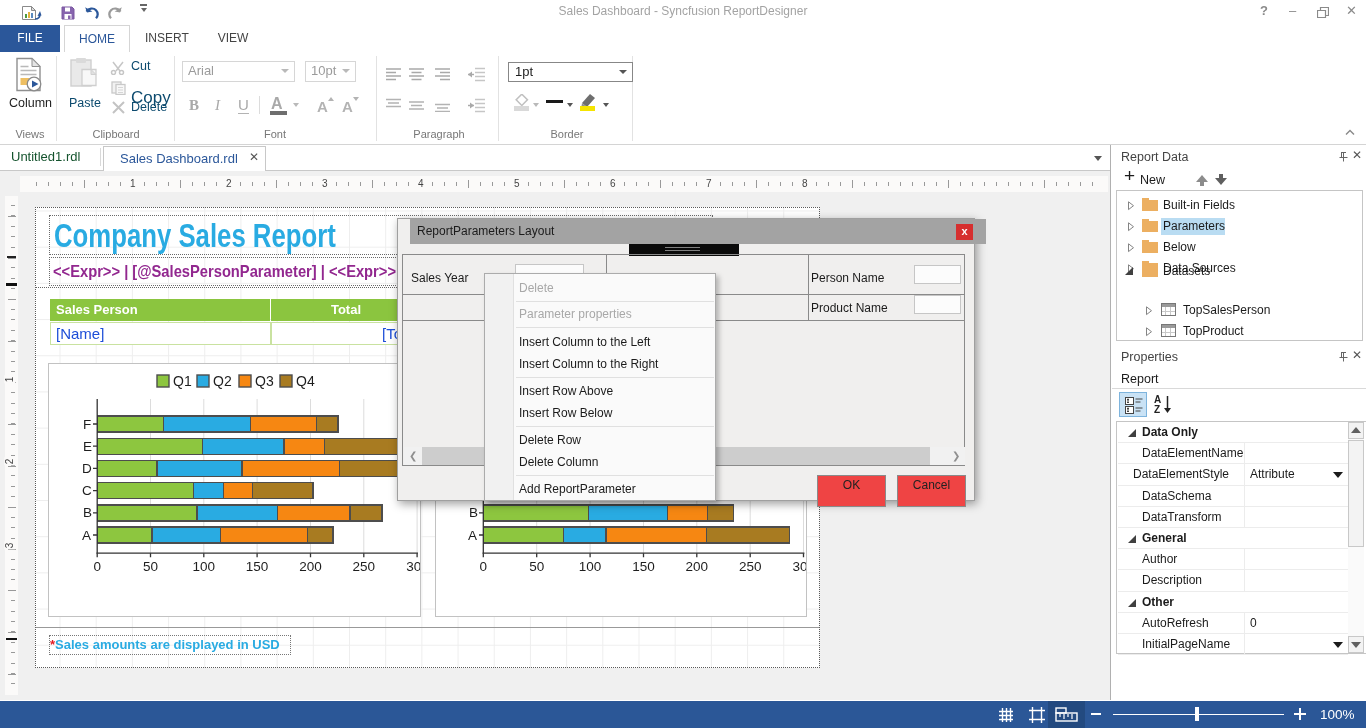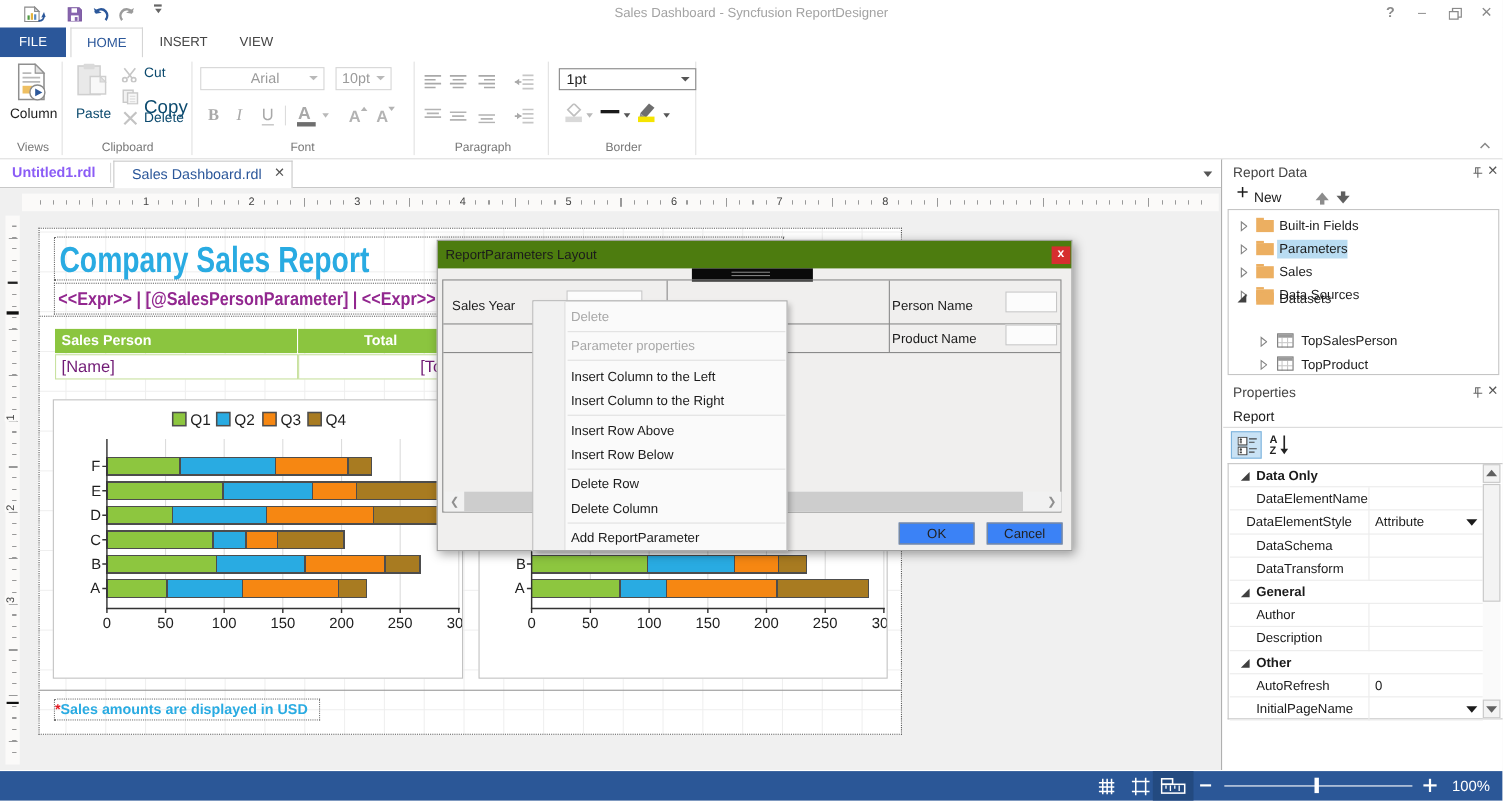--- a/index.html
+++ b/index.html
@@ -43,35 +43,35 @@
 .dotted{border:1px dotted #6a6a6a;}
 #rpt-title{left:13px;top:7px;width:664px;height:40px;}
 #rpt-title span{position:absolute;display:inline-block;left:4px;top:1px;font-size:33px;font-weight:bold;color:#29abe2;transform:scaleX(0.78);transform-origin:0 0;white-space:pre;}
 #rpt-expr{left:13px;top:49px;width:639px;height:29px;}
 #rpt-expr span{position:absolute;display:inline-block;left:3px;top:4px;font-size:17px;font-weight:bold;color:#92278f;transform:scaleX(0.865);transform-origin:0 0;white-space:pre;}
 #hdrline{left:0px;top:79px;width:783px;height:1px;border-top:1px dotted #666;}
 #ftrline{left:0px;top:419px;width:783px;height:1px;border-top:1px solid #999;}
 
 #tbl{left:14px;top:91px;width:531px;height:47px;}
 .thcell{top:0;height:22px;background:#8bc53f;color:#fff;font-weight:bold;font-size:13px;line-height:22px;}
-.tdcell{top:23px;height:23px;background:#fff;border:1px solid #c9e2a0;font-size:15px;line-height:21px;color:#701a75;}
+.tdcell{top:23px;height:23px;background:#fff;border:1px solid #c9e2a0;font-size:15px;line-height:21px;color:#1d4ed8;}
 
 #note{left:13px;top:427px;width:242px;height:20px;border:1px dotted #777;font-size:13px;font-weight:bold;line-height:18px;}
 
 .chartbox{background:#fff;border:1px solid #c2c2c2;}
 
 #dialog{left:397px;top:218px;width:578px;height:283px;background:#f0efee;border:1px solid #9f9f9f;box-shadow:2px 3px 9px rgba(0,0,0,0.38);z-index:10;}
-#dlgtitle{left:0;top:0;width:576px;height:25px;background:#4d7c0f;}
+#dlgtitle{left:12px;top:0;width:576px;height:25px;background:#a3a3a3;}
 #dlgclose{left:558px;top:5px;width:17px;height:16px;background:#d62f2f;color:#fff;text-align:center;line-height:15px;font-size:11px;font-weight:bold;}
 #blackbar{left:231px;top:25px;width:110px;height:12px;background:#0a0a0a;}
 #dlgtable{left:4px;top:35px;width:563px;height:212px;border:1px solid #8a8a8a;}
 .dtline{background:#8a8a8a;}
 .dtxt{font-size:12px;color:#1b1b1b;}
 .tbox{background:#fcfcfc;border:1px solid #c6c6c6;}
-.dbtn{top:256px;width:69px;height:20px;background:#3b82f6;border:1px solid #8a8a8a;text-align:center;line-height:18px;font-size:12px;z-index:12;}
+.dbtn{top:256px;width:69px;height:32px;background:#ef4444;border:1px solid #8a8a8a;text-align:center;line-height:18px;font-size:12px;z-index:12;}
 
 #dsb{left:1px;top:192px;width:561px;height:18px;background:#f1f1f1;}
 #dsbthumb{left:18px;top:0px;width:508px;height:18px;background:#cdcdcd;}
 .sbarrow{top:3px;font-size:10px;color:#8f8f8f;}
 
 #menu{left:484px;top:273px;width:232px;height:228px;background:#fafafa;border:1px solid #ababab;box-shadow:3px 3px 5px rgba(0,0,0,0.25);z-index:20;}
 #menugutter{left:0;top:0;width:29px;height:226px;background:#f1f1f1;border-right:1px solid #e0e0e0;}
 .mi{left:34px;height:22px;font-size:12px;color:#1b1b1b;line-height:22px;}
 .mi.dis{color:#a8a8a8;}
 .msep{left:31px;width:198px;height:1px;background:#e0e0e0;}
@@ -158,21 +158,21 @@
   <div class="a glabel" style="left:8px;width:44px;">Views</div>
   <div class="a glabel" style="left:70px;width:92px;">Clipboard</div>
   <div class="a glabel" style="left:240px;width:70px;">Font</div>
   <div class="a glabel" style="left:404px;width:70px;">Paragraph</div>
   <div class="a glabel" style="left:532px;width:70px;">Border</div>
   <div class="a" style="left:9px;top:44px;font-size:12.5px;color:#1e1e1e;">Column</div>
   <div class="a gray" style="left:69px;top:44px;font-size:12.5px;">Paste</div>
   <div class="a gray" style="left:131px;top:7px;font-size:12.5px;">Cut</div>
   <div class="a gray" style="left:131px;top:36px;font-size:17px;">Copy</div>
   <div class="a gray" style="left:131px;top:48px;font-size:12.5px;">Delete</div>
-  <div class="a combo" style="left:182px;top:9px;width:113px;text-align:center;"><span style="margin-left:5px;line-height:18px;">Arial</span><span class="cArr"></span></div>
+  <div class="a combo" style="left:182px;top:9px;width:113px;"><span style="margin-left:5px;line-height:18px;">Arial</span><span class="cArr"></span></div>
   <div class="a combo" style="left:305px;top:9px;width:51px;"><span style="margin-left:5px;line-height:18px;">10pt</span><span class="cArr"></span></div>
   <div class="a combo" style="left:508px;top:10px;width:125px;height:20px;border-color:#878787;color:#1e1e1e;"><span style="margin-left:6px;line-height:18px;">1pt</span><span class="cArr" style="border-top-color:#555"></span></div>
 
   <svg class="a" style="left:16px;top:5px;" width="26" height="35">
     <path d="M1 1.5h15l8 8v24H1z" fill="#fff" stroke="#8f8f8f" stroke-width="1.4"></path>
     <path d="M16 1.5l8 8h-8z" fill="#e4e4e4" stroke="#8f8f8f"></path>
     <path d="M4.5 9.5h8M4.5 13.5h16M4.5 17.5h16" stroke="#b9b9b9" stroke-width="1.6"></path>
     <rect x="4.5" y="21" width="9" height="7" fill="#eebf62"></rect>
     <circle cx="18" cy="27" r="6.8" fill="#fff" stroke="#8a8a8a" stroke-width="1.3"></circle>
     <path d="M16 23.5l6.5 3.5-6.5 3.5z" fill="#2b579a"></path>
@@ -253,21 +253,21 @@
     <rect x="1" y="14" width="15" height="5" fill="#f5e400"></rect>
   </svg>
   <div class="a" style="left:603px;top:51px;width:0;height:0;border-left:3.5px solid transparent;border-right:3.5px solid transparent;border-top:4px solid #555;"></div>
 
   <svg class="a" style="left:1344px;top:76px;" width="12" height="8">
         <path d="M2 6.5l4-4 4 4" fill="none" stroke="#888" stroke-width="1.4"></path>
       </svg>
 </div>
 
 <div class="a" id="docwell">
-  <div class="a" style="left:11px;top:4px;font-size:13px;color:#8b5cf6;font-weight:bold;">Untitled1.rdl</div>
+  <div class="a" style="left:11px;top:4px;font-size:13px;color:#14532d;">Untitled1.rdl</div>
   <div class="a" style="left:100px;top:3px;width:1px;height:18px;background:#d9d9d9;"></div>
 </div>
 <div class="a" id="dwline"></div>
 <div class="a" id="activetab">
   <div class="a" style="left:16px;top:4px;font-size:13px;color:#2b579a;">Sales Dashboard.rdl</div>
   <div class="a" style="left:145px;top:3px;font-size:12px;color:#555;">✕</div>
 </div>
 <div class="a" style="left:1094px;top:156px;width:0;height:0;border-left:4px solid transparent;border-right:4px solid transparent;border-top:5px solid #555;"></div>
 
 <div class="a" id="surface"></div>
@@ -507,21 +507,21 @@
           </svg>
           <span class="folder"></span>
           <span style="position:absolute;left:44px;top:2px;width:64px;height:17px;background:#b9dcf2;"></span>
           <span style="position:absolute;left:46px;">Parameters</span>
         </div>
     <div class="a trow" style="top:46px;">
           <svg class="exp" width="7" height="11">
             <path d="M1.5 1.8v7.8l5-3.9z" fill="#fff" stroke="#848484"></path>
           </svg>
           <span class="folder"></span>
-          <span style="position:absolute;left:46px;">Sales</span>
+          <span style="position:absolute;left:46px;">Below</span>
         </div>
     <div class="a trow" style="top:67px;">
           <svg class="exp" width="7" height="11">
             <path d="M1.5 1.8v7.8l5-3.9z" fill="#fff" stroke="#848484"></path>
           </svg>
           <span class="folder"></span>
           <span style="position:absolute;left:46px;">Data Sources</span>
         </div>
     <div class="a trow" style="top:70px;">
           <span style="position:absolute;left:8px;top:6px;width:0;height:0;border-left:8px solid transparent;border-bottom:8px solid #404040;"></span>

